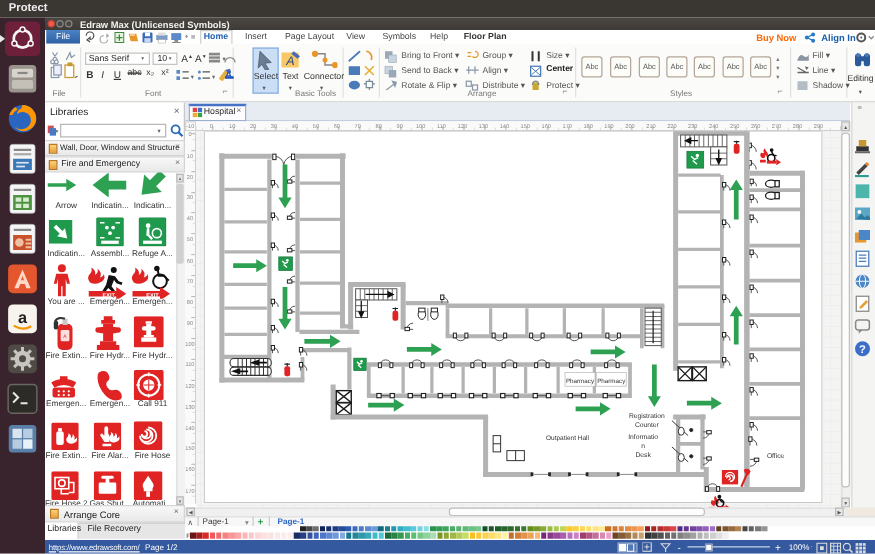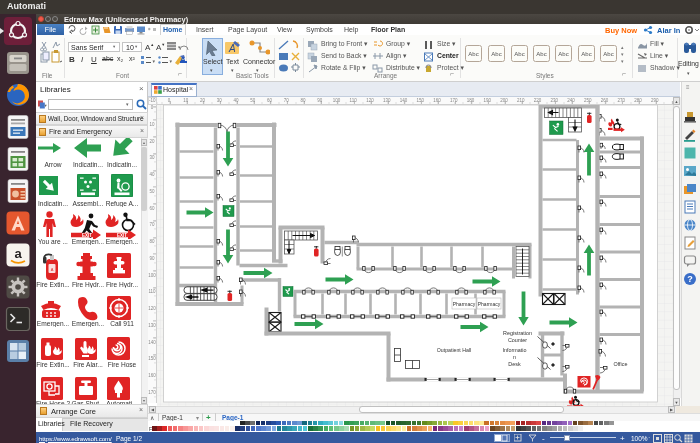--- a/index.html
+++ b/index.html
@@ -1,21 +1,21 @@
 <!DOCTYPE html>
 <html><head><meta charset="utf-8"><style>
 *{margin:0;padding:0;box-sizing:border-box}
 body{width:700px;height:443px;position:relative;overflow:hidden;font-family:"Liberation Sans",sans-serif;background:#fff}
 .abs{position:absolute}
 .rn{position:absolute;font-size:4.5px;color:#888;line-height:6px}
 .plab{position:absolute;width:34px;text-align:center;font-size:6.6px;color:#333;white-space:nowrap;overflow:hidden}
 </style></head><body>
 
 <div class="abs" style="left:0;top:0;width:700px;height:14px;background:#3a3631"></div>
-<div class="abs" style="left:7px;top:1px;font-size:9px;font-weight:bold;color:#eee">Automati</div>
+<div class="abs" style="left:7px;top:1px;font-size:9px;font-weight:bold;color:#eee">Protect</div>
 
 <div class="abs" style="left:0;top:14px;width:36px;height:429px;background:#39242e"></div>
 <svg style="position:absolute;left:4px;top:17px" width="28" height="28" viewBox="0 0 28 28">
     <rect x="0" y="0" width="28" height="28" rx="4" fill="#6e1f3a"></rect>
     <circle cx="14" cy="14" r="7" fill="none" stroke="#f4f4f4" stroke-width="2.2"></circle>
     <circle cx="14" cy="6.5" r="2" fill="#6e1f3a" stroke="#f4f4f4" stroke-width="1.2"></circle>
     <circle cx="7.5" cy="17.8" r="2" fill="#6e1f3a" stroke="#f4f4f4" stroke-width="1.2"></circle>
     <circle cx="20.5" cy="17.8" r="2" fill="#6e1f3a" stroke="#f4f4f4" stroke-width="1.2"></circle>
   </svg>
 <div style="position:absolute;left:0;top:28px;width:0;height:0;border-top:3px solid transparent;border-bottom:3px solid transparent;border-left:4px solid #e8e8e8"></div>
@@ -92,21 +92,21 @@
     <rect x="6" y="6" width="7.5" height="7.5" fill="#d8e4f0"></rect>
     <rect x="14.5" y="6" width="7.5" height="7.5" fill="#b8cce0"></rect>
     <rect x="6" y="14.5" width="7.5" height="7.5" fill="#b8cce0"></rect>
     <rect x="14.5" y="14.5" width="7.5" height="7.5" fill="#e8f0f8"></rect>
   </svg>
 
 <div class="abs" style="left:36px;top:14px;width:664px;height:9.5px;background:linear-gradient(#4b4742,#3e3a35)"></div>
 <div class="abs" style="left:37.5px;top:15.8px;width:6.5px;height:6.5px;border-radius:50%;background:#f05b4c;border:0.5px solid #c44434"></div>
 <div class="abs" style="left:44.6px;top:15.8px;width:6.5px;height:6.5px;border-radius:50%;background:#4a4742;border:0.5px solid #888"></div>
 <div class="abs" style="left:51.7px;top:15.8px;width:6.5px;height:6.5px;border-radius:50%;background:#4a4742;border:0.5px solid #888"></div>
-<div class="abs" style="left:64px;top:15px;font-size:7.5px;font-weight:bold;color:#f2f1f0">Edraw Max (Unlicensed Pharmacy)</div>
+<div class="abs" style="left:64px;top:15px;font-size:7.5px;font-weight:bold;color:#f2f1f0">Edraw Max (Unlicensed Symbols)</div>
 
 <div class="abs" style="left:36px;top:23.5px;width:664px;height:11.5px;background:#fff"></div>
 <div class="abs" style="left:37px;top:24px;width:27px;height:11px;background:linear-gradient(#4a82c4,#2f61a4);color:#fff;font-size:7px;text-align:center;line-height:11px">File</div>
 
 <svg class="abs" style="left:67px;top:25px" width="90" height="10" viewBox="0 0 90 10">
  <path d="M2,6 a3,3 0 1 1 3,3 l0,-1.6 -2.4,2 2.4,1.6" transform="translate(0,-2.5)" fill="none" stroke="#555" stroke-width="1"></path>
  <path d="M16,3.5 a3,3 0 1 0 3,3" fill="none" stroke="#aaa" stroke-width="1"></path>
     <path d="M18,1.5 l2.5,2 -2.5,2z" fill="#aaa"></path>
  <rect x="25" y="1" width="7" height="8" fill="#e8f0e0" stroke="#3a8a3a" stroke-width="0.8"></rect>
     <path d="M26,5 h5 M28.5,2.5 v5" stroke="#3a8a3a" stroke-width="1"></path>
@@ -132,21 +132,21 @@
 <div class="abs" style="left:306px;top:25.5px;font-size:7px;color:#444">Symbols</div>
 <div class="abs" style="left:344px;top:25.5px;font-size:7px;color:#444">Help</div>
 <div class="abs" style="left:371px;top:25.5px;font-size:7px;color:#333;font-weight:bold">Floor Plan</div>
 <div class="abs" style="left:605px;top:25.5px;font-size:7.5px;color:#f60;font-weight:bold">Buy Now</div>
 <svg class="abs" style="left:643px;top:25px" width="10" height="10">
     <circle cx="7.5" cy="2.5" r="1.6" fill="#2a7ac8"></circle>
     <circle cx="2.5" cy="5" r="1.6" fill="#2a7ac8"></circle>
     <circle cx="7.5" cy="7.5" r="1.6" fill="#2a7ac8"></circle>
     <path d="M7.5,2.5 L2.5,5 L7.5,7.5" stroke="#2a7ac8" stroke-width="0.9" fill="none"></path>
   </svg>
-<div class="abs" style="left:657px;top:25.5px;font-size:7.5px;color:#1a5dab;font-weight:bold">Alar In</div>
+<div class="abs" style="left:657px;top:25.5px;font-size:7.5px;color:#1a5dab;font-weight:bold">Align In</div>
 <svg class="abs" style="left:684px;top:25px" width="16" height="10">
     <circle cx="5" cy="5" r="3.2" fill="none" stroke="#555" stroke-width="1.6"></circle>
     <circle cx="5" cy="5" r="0.8" fill="#555"></circle>
     <path d="M11,4 l2,2 2,-2" stroke="#888" stroke-width="1" fill="none"></path>
   </svg>
 
 <div class="abs" style="left:36px;top:35px;width:664px;height:47px;background:#fbfbf9;border-bottom:1px solid #cfcfcf"></div>
 
 <div class="abs" style="left:64px;top:38px;width:1px;height:40px;background:#e2e2e2"></div>
 <div class="abs" style="left:186px;top:38px;width:1px;height:40px;background:#e2e2e2"></div>

